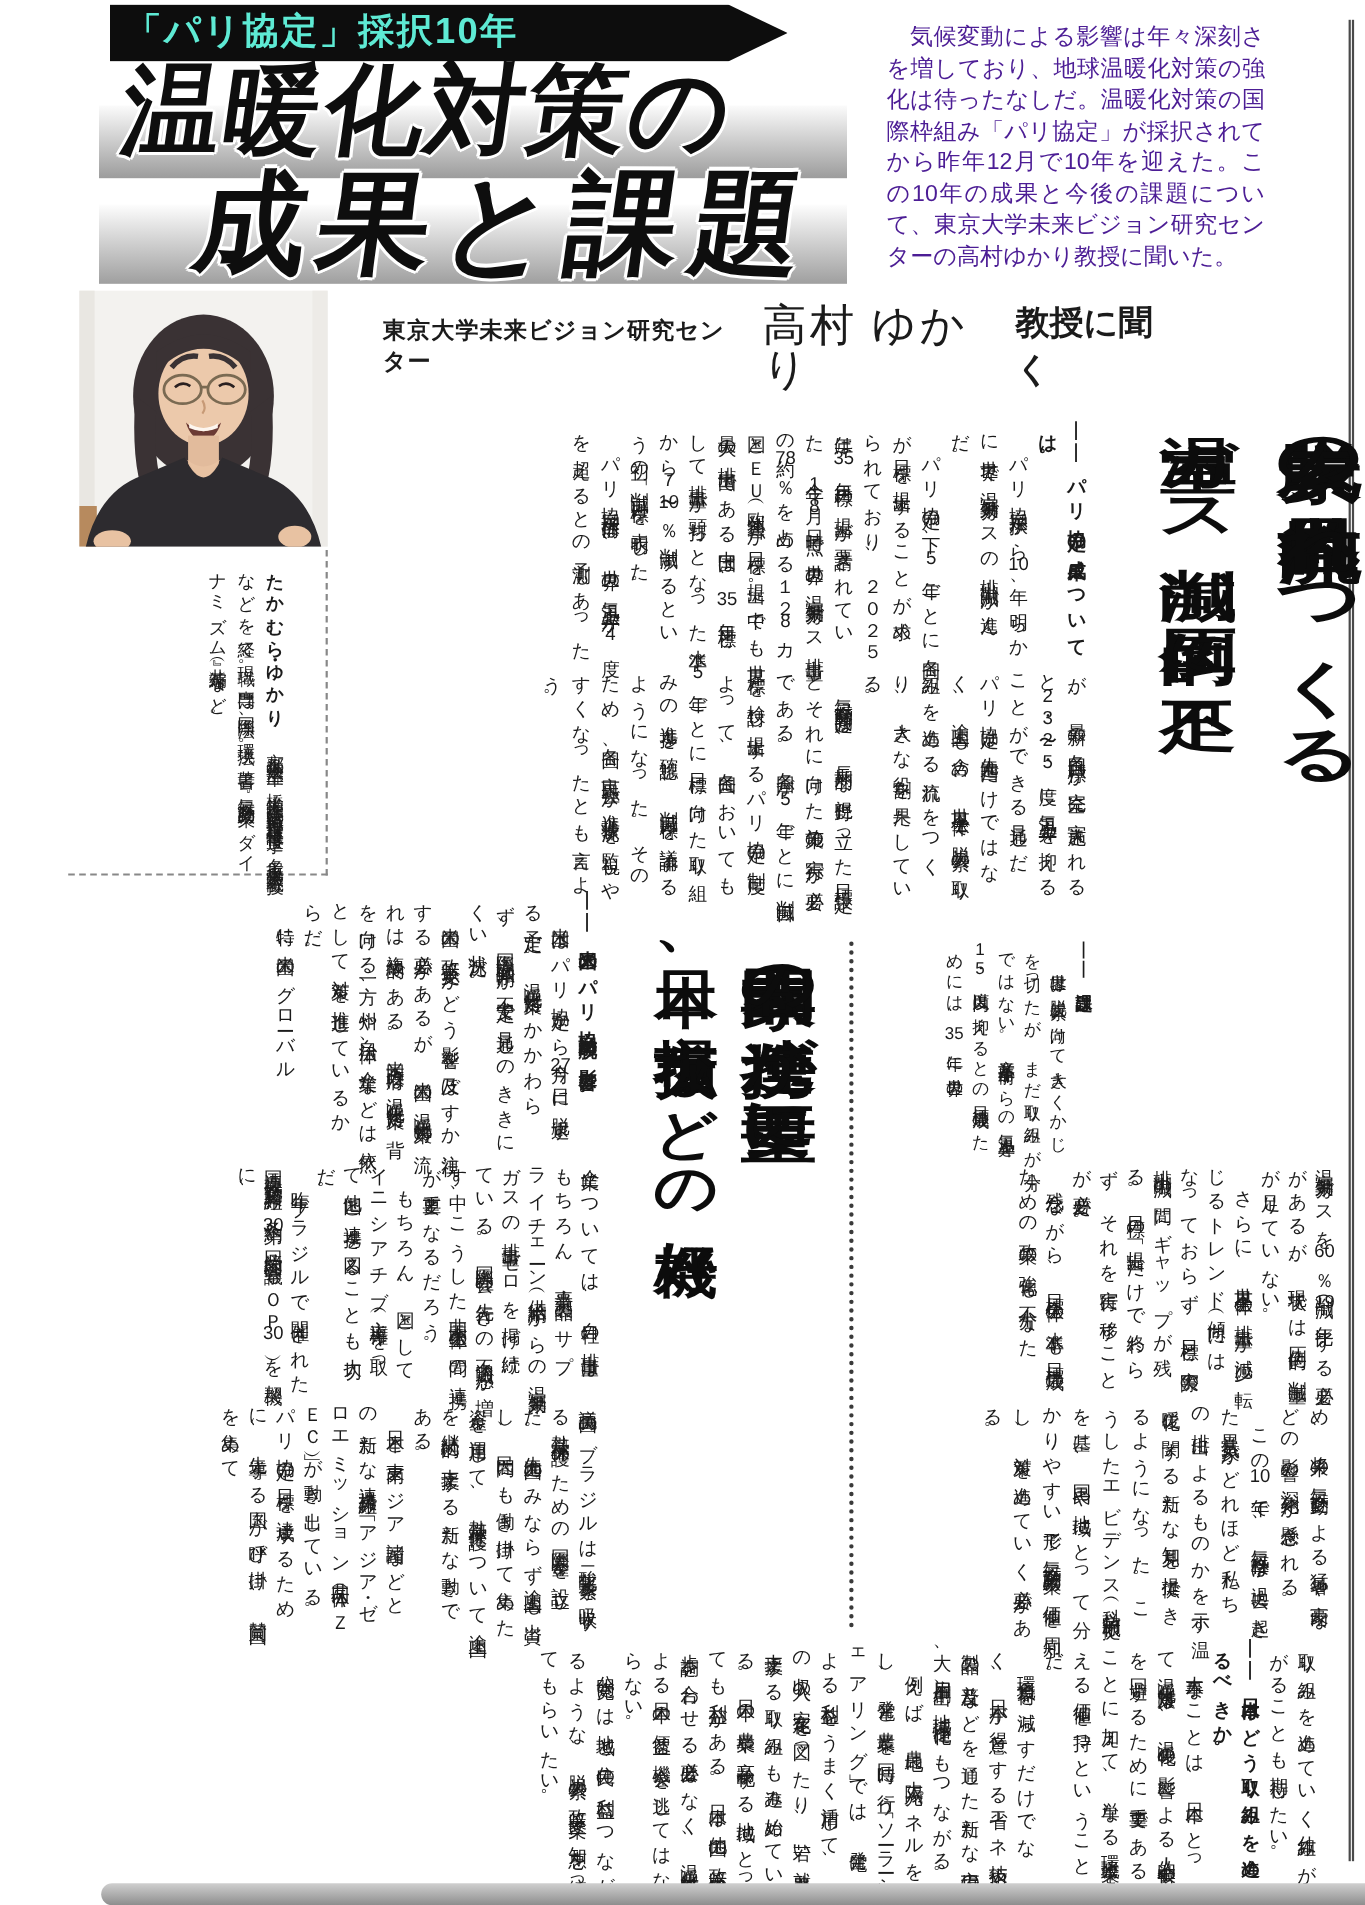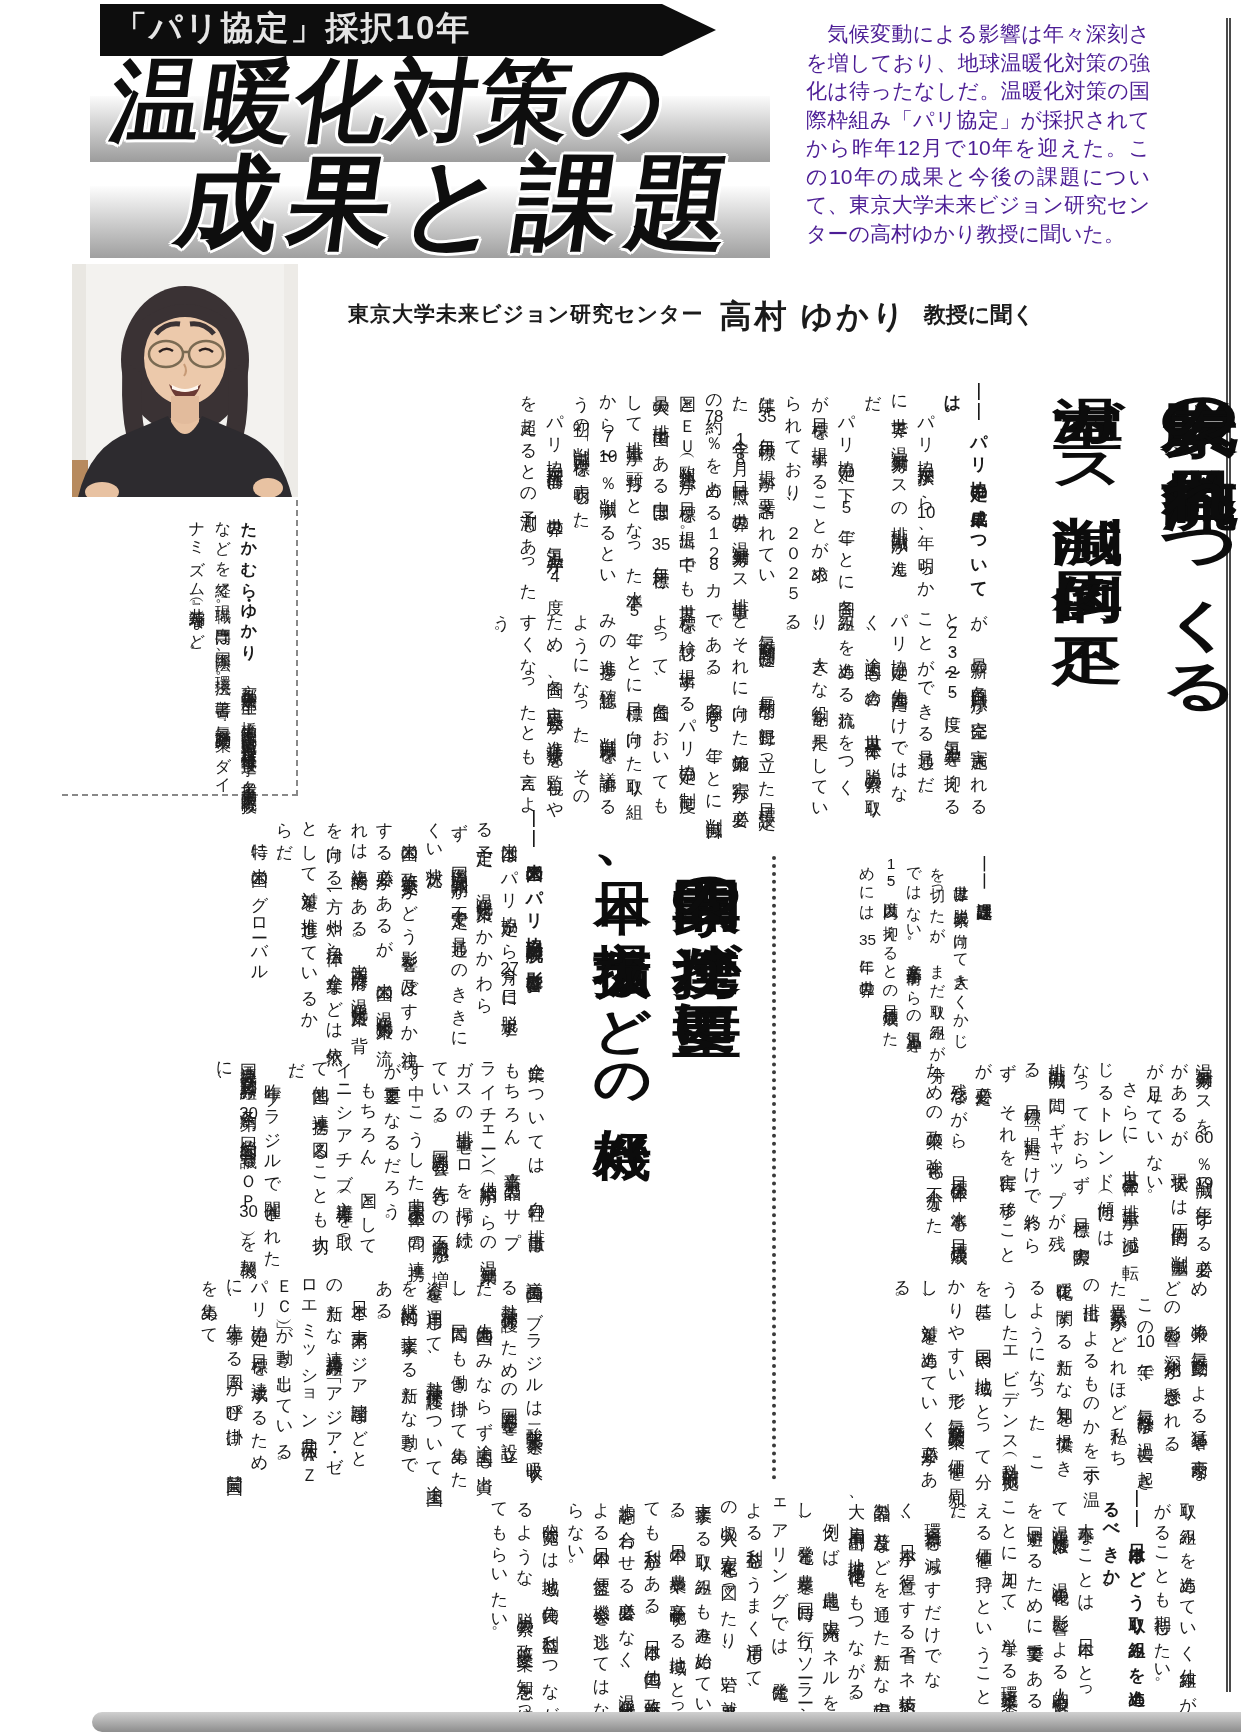--- a/index.html
+++ b/index.html
@@ -6,33 +6,33 @@
   #canvas{position:relative;width:1241px;height:1732px;background:#ffffff;overflow:hidden;
           font-family:"Liberation Sans","DejaVu Sans",sans-serif;color:#1b1b1b;}
   #canvas > div{position:absolute;}
   .serif{font-family:"Liberation Serif","DejaVu Serif",serif;}
   .tcy{text-combine-upright:all;}
 
   
   .strip{z-index:0;}
   #strip-a{left:90px;top:96px;width:680px;height:66px;background:linear-gradient(#fbfbfb,#9c9c9c);}
   #strip-b{left:90px;top:186px;width:680px;height:72px;background:linear-gradient(#fdfdfd,#9f9f9f);}
-  #banner{left:100px;top:4px;width:616px;height:52px;background:#0d0d0d;color:#e5e5e5;z-index:3;
+  #banner{left:100px;top:4px;width:616px;height:52px;background:#0d0d0d;color:#5eead4;z-index:3;
           clip-path:polygon(0 0,562px 0,100% 50%,562px 100%,0 100%);
           font-size:33px;font-weight:800;line-height:48px;padding-left:14px;box-sizing:border-box;letter-spacing:2px;}
   .title{z-index:2;font-weight:900;color:#0e0e0e;transform:skewX(-8deg);line-height:1;white-space:nowrap;
          text-shadow:3px 0 0 #fff,-3px 0 0 #fff,0 3px 0 #fff,0 -3px 0 #fff,2px 2px 0 #fff,-2px -2px 0 #fff,2px -2px 0 #fff,-2px 2px 0 #fff;}
   #title1{left:112px;top:56px;font-size:90px;letter-spacing:2px;}
   #title2{left:178px;top:152px;font-size:102px;letter-spacing:10px;}
   #intro{left:806px;top:20px;width:344px;font-size:21px;line-height:1.36;text-align:justify;color:#4c1d95;}
   #rightrule{left:1226px;top:18px;width:5px;height:1674px;border-left:2px solid #4a4a4a;border-right:2px solid #4a4a4a;box-sizing:border-box;}
   #byline{left:348px;top:290px;width:720px;height:52px;display:flex;align-items:center;gap:16px;}
   #byline .aff{font-size:21px;font-weight:800;padding-bottom:5px;letter-spacing:1px;}
-  #byline .name{font-size:32px;font-weight:700;letter-spacing:3px;line-height:1;}
-  #byline .suffix{font-size:22px;font-weight:800;padding-bottom:3px;}
+  #byline .name{font-size:40px;font-weight:400;letter-spacing:3px;line-height:1;}
+  #byline .suffix{font-size:31px;font-weight:800;padding-bottom:3px;}
 
   
   #photo{left:72px;top:264px;width:226px;height:233px;}
   #profile{left:62px;top:500px;width:236px;height:296px;border-right:2px dashed #888;border-bottom:2px dashed #888;
            box-sizing:border-box;padding:10px 8px 0 0;writing-mode:vertical-rl;white-space:pre-line;
            font-size:16px;letter-spacing:2px;line-height:26px;}
   #profile .pname{font-weight:800;}
 
   
   .vh{writing-mode:vertical-rl;white-space:nowrap;line-height:1;z-index:2;color:#0c0c0c;}

